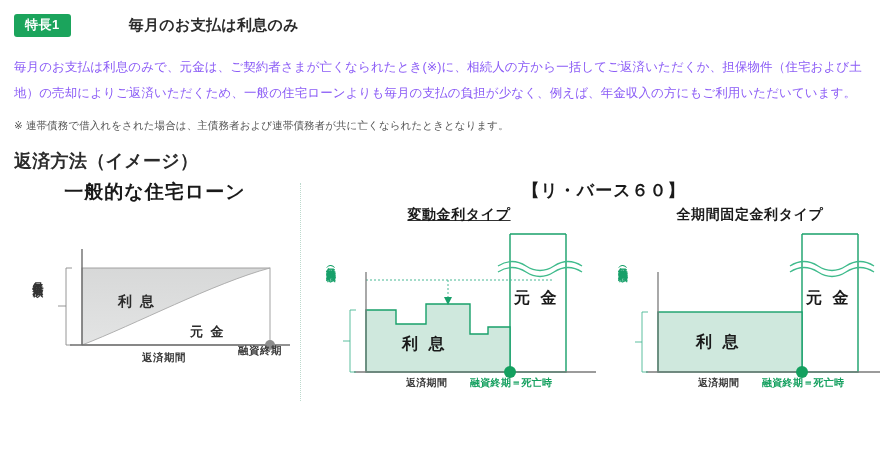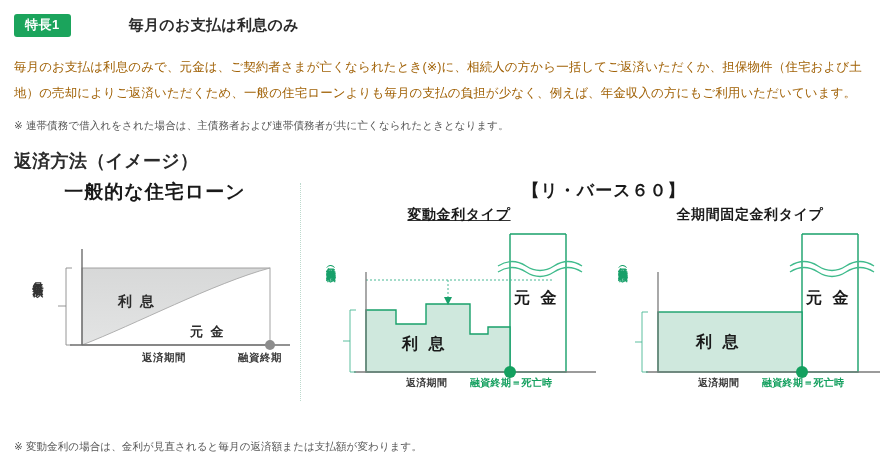--- a/index.html
+++ b/index.html
@@ -48,21 +48,21 @@
     color: #2b2b2b;
     letter-spacing: 0.3px;
     margin-left: 46px;
   }
 
   
   .body-copy {
     margin-top: 18px;
     font-size: 12.5px;
     line-height: 2.05;
-    color: #a16207;
+    color: #8b5cf6;
     letter-spacing: 0.1px;
   }
   .note {
     margin-top: 10px;
     font-size: 10.5px;
     color: #555555;
     line-height: 1.6;
     letter-spacing: 0.1px;
   }
 
@@ -182,21 +182,21 @@
 
           <circle cx="256" cy="140" r="5" fill="#8d8d8d"></circle>
         </svg>
 
         <div style="position:absolute; left:16px; top:68px; writing-mode:vertical-rl; font-size:11px; font-weight:bold; letter-spacing:1px; color:#333;">毎月返済額</div>
 
         <div style="position:absolute; left:104px; top:88px; font-size:14px; font-weight:bold; letter-spacing:2px; color:#2b2b2b;">利 息</div>
         <div style="position:absolute; left:176px; top:118px; font-size:13px; font-weight:bold; letter-spacing:2px; color:#2b2b2b;">元 金</div>
 
         <div style="position:absolute; left:128px; top:146px; font-size:10.5px; font-weight:bold; color:#3a3a3a; letter-spacing:0.5px;">返済期間</div>
-        <div style="position:absolute; left:224px; top:146px; font-size:10.5px; font-weight:bold; color:#3a3a3a; letter-spacing:0.5px;">融資終期</div>
+        <div style="position:absolute; left:224px; top:139px; font-size:10.5px; font-weight:bold; color:#3a3a3a; letter-spacing:0.5px;">融資終期</div>
       </div>
     </div>
 
     <div class="panel panel-mid">
       <div class="sub-title" style="margin-top:27px;">変動金利タイプ</div>
       <div class="chart-holder">
         <svg width="290" height="165" viewBox="0 0 290 165">
 
           <path d="M 196 10 L 196 148 L 252 148 L 252 10" fill="#ffffff" stroke="#18a06a" stroke-width="1.4"></path>
           <line x1="196" y1="10" x2="252" y2="10" stroke="#18a06a" stroke-width="1.4"></line>
@@ -256,15 +256,14 @@
         <div style="position:absolute; left:90px; top:108px; font-size:16px; font-weight:bold; letter-spacing:3px; color:#1a1a1a;">利 息</div>
         <div style="position:absolute; left:200px; top:64px; font-size:16px; font-weight:bold; letter-spacing:3px; color:#1a1a1a;">元 金</div>
 
         <div style="position:absolute; left:92px; top:152px; font-size:10px; font-weight:bold; color:#3a3a3a; letter-spacing:0.3px;">返済期間</div>
         <div style="position:absolute; left:156px; top:152px; font-size:10px; font-weight:bold; color:#14a05f; letter-spacing:0.3px;">融資終期＝死亡時</div>
       </div>
     </div>
 
   </div>
 
-  <div class="footnote">※ 変動金利の場合は、金利が見直されると毎月の返済額または支払額が変わります。</div>
 
 </div>
 
 </body></html>

